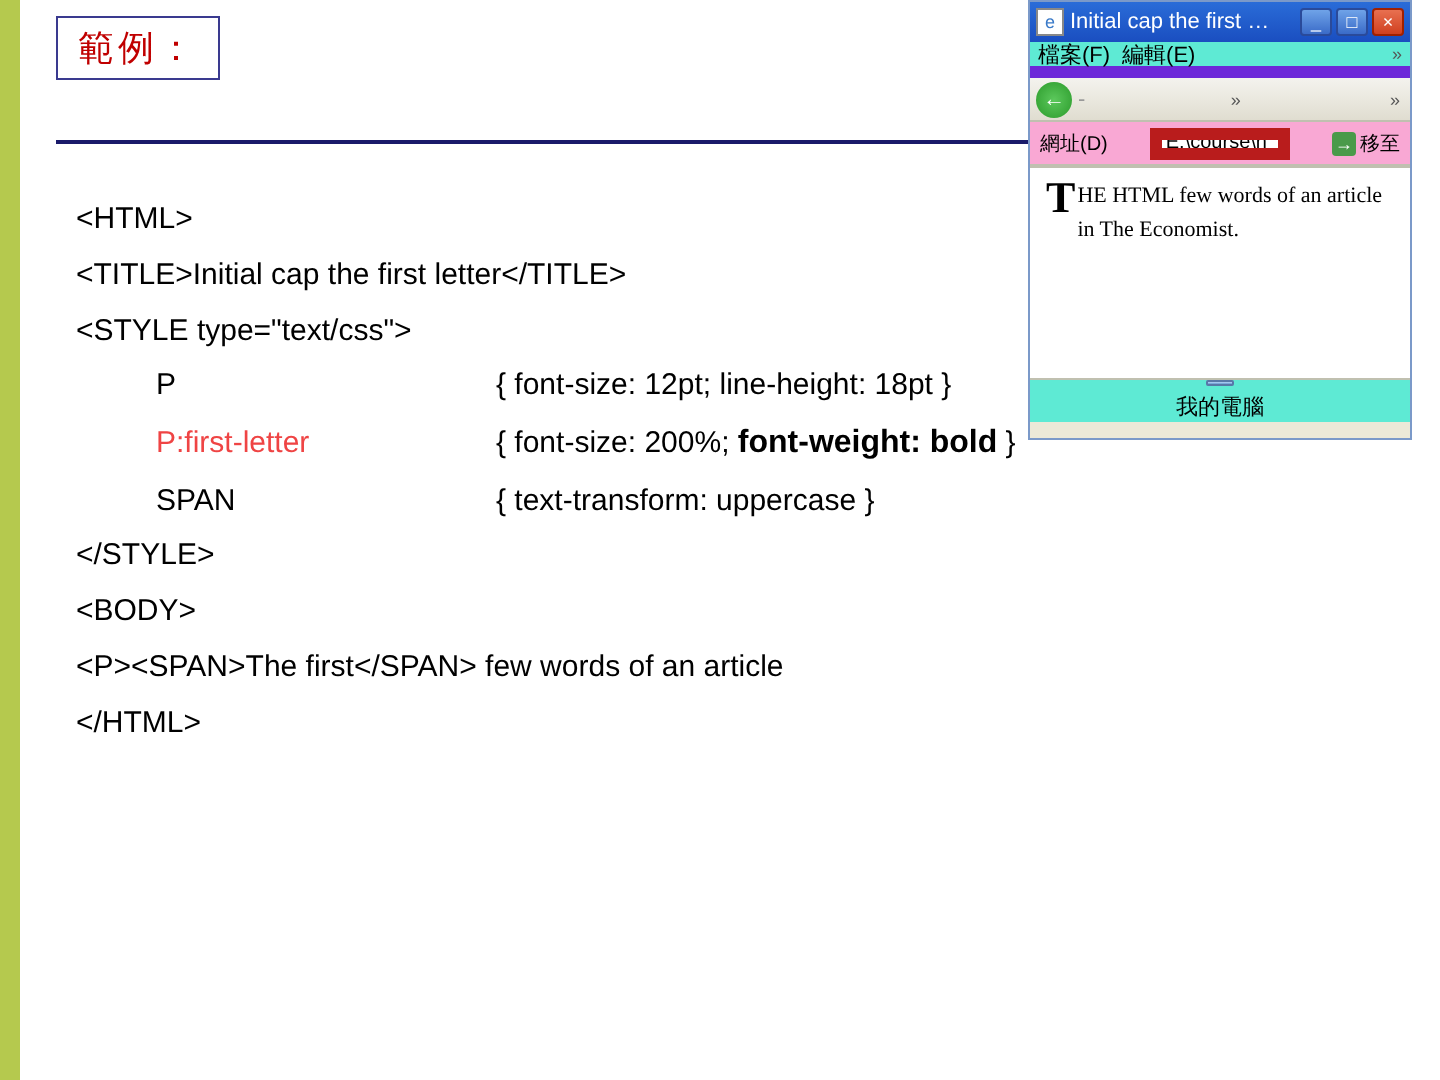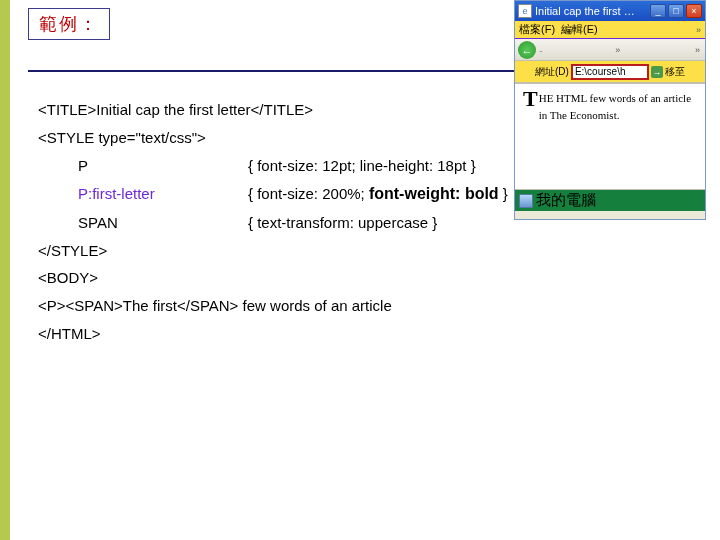--- a/index.html
+++ b/index.html
@@ -32,21 +32,21 @@
     border-top: 2px solid #1a1a6a;
     margin: 14px 0 24px 0;
   }
   .code-area {
     padding: 0 10px;
     line-height: 1.85;
   }
   .code-line { white-space: pre; }
   .indent { padding-left: 40px; }
   .sel { display: inline-block; width: 170px; }
-  .red { color: #6d28d9; }
+  .red { color: #ef4444; }
   .bold-part { font-weight: bold; font-size: 16px; text-align: right; }
 
   
   .browser-preview {
     position: absolute;
     top: 0px;
     right: 14px;
     width: 192px;
     height: 220px;
     border: 1px solid #7b99c9;
@@ -81,28 +81,28 @@
     color: #fff;
     font-size: 9px;
     display: flex; align-items: center; justify-content: center;
   }
   .bp-winbtn.close {
     background: linear-gradient(to bottom, #e87050, #d04020);
     border-color: #a02000;
   }
   .bp-menubar {
     height: 18px;
-    background: #fde047;
+    background: #5eead4;
     display: flex;
     align-items: center;
     padding: 0 4px;
     font-size: 11px;
     font-family: "PMingLiU", sans-serif;
     gap: 6px;
-    border-bottom: 1px solid #6d28d9;
+    border-bottom: 6px solid #6d28d9;
   }
   .bp-menu-chev { margin-left: auto; font-size: 9px; color: #555; }
   .bp-toolbar {
     height: 22px;
     background: linear-gradient(to bottom, #f4f3ee, #e0ddd0);
     border-bottom: 1px solid #c0c0b0;
     display: flex; align-items: center;
     padding: 0 3px;
     gap: 3px;
   }
@@ -110,32 +110,32 @@
     width: 18px; height: 18px;
     border-radius: 50%;
     display: flex; align-items: center; justify-content: center;
     font-size: 11px;
   }
   .bp-back { background: radial-gradient(circle, #5cc85c, #2a9a2a); color: #fff; }
   .bp-dash { color: #999; font-size: 11px; }
   .bp-chev-sm { font-size: 9px; color: #555; margin-left: auto; margin-right: 2px; }
   .bp-addrbar {
     height: 22px;
-    background: #fde047;
+    background: #f9a8d4;
     border-bottom: 1px solid #c0c0b0;
     display: flex; align-items: center;
-    padding: 0 20px;
-    gap: 2px;
+    padding: 0 5px;
+    gap: 21px;
     font-size: 10px;
     font-family: "PMingLiU", sans-serif;
   }
   .bp-addr-input {
     flex: 1;
     background: #fff;
-    border: 2px solid #b91c1c;
+    border: 6px solid #b91c1c;
     height: 16px;
     padding: 0 2px;
     font-size: 10px;
     display: flex; align-items: center;
     overflow: hidden; white-space: nowrap;
   }
   .bp-go {
     display: flex; align-items: center; gap: 2px;
   }
   .bp-go-icon {
@@ -157,27 +157,28 @@
   }
   .bp-dropcap {
     float: left;
     font-size: 22px;
     font-weight: bold;
     line-height: 18px;
     margin-right: 1px;
   }
   .bp-status {
     height: 22px;
-    background: #15803d;
+    background: #5eead4;
     border-top: 1px solid #c0c0b0;
     display: flex; align-items: center;
     padding: 0 4px;
-    font-size: 15px;
+    font-size: 11px;
     font-family: "PMingLiU", sans-serif;
     gap: 3px;
+    flex-direction: column;
   }
   .bp-status-icon {
     width: 14px; height: 14px;
     background: linear-gradient(to bottom, #b8d8f8, #6898d0);
     border: 1px solid #5878a8;
     border-radius: 1px;
   }
 </style>
 </head>
 <body>
@@ -222,20 +223,21 @@
     </div>
     <div class="bp-status">
       <div class="bp-status-icon"></div>
       <span>我的電腦</span>
     </div>
   </div>
 
   <hr class="divider">
 
   <div class="code-area">
+    <div class="code-line">&lt;HTML&gt;</div>
     <div class="code-line">&lt;TITLE&gt;Initial cap the first letter&lt;/TITLE&gt;</div>
     <div class="code-line">&lt;STYLE type="text/css"&gt;</div>
 
     <div class="code-line indent"><span class="sel">P</span><span>{ font-size: 12pt; line-height: 18pt }</span></div>
 
     <div class="code-line indent"><span class="sel red">P:first-letter</span><span>{ font-size: 200%; </span><span class="bold-part">font-weight: bold</span><span> }</span></div>
 
     <div class="code-line indent"><span class="sel">SPAN</span><span>{ text-transform: uppercase }</span></div>
 
     <div class="code-line">&lt;/STYLE&gt;</div>

